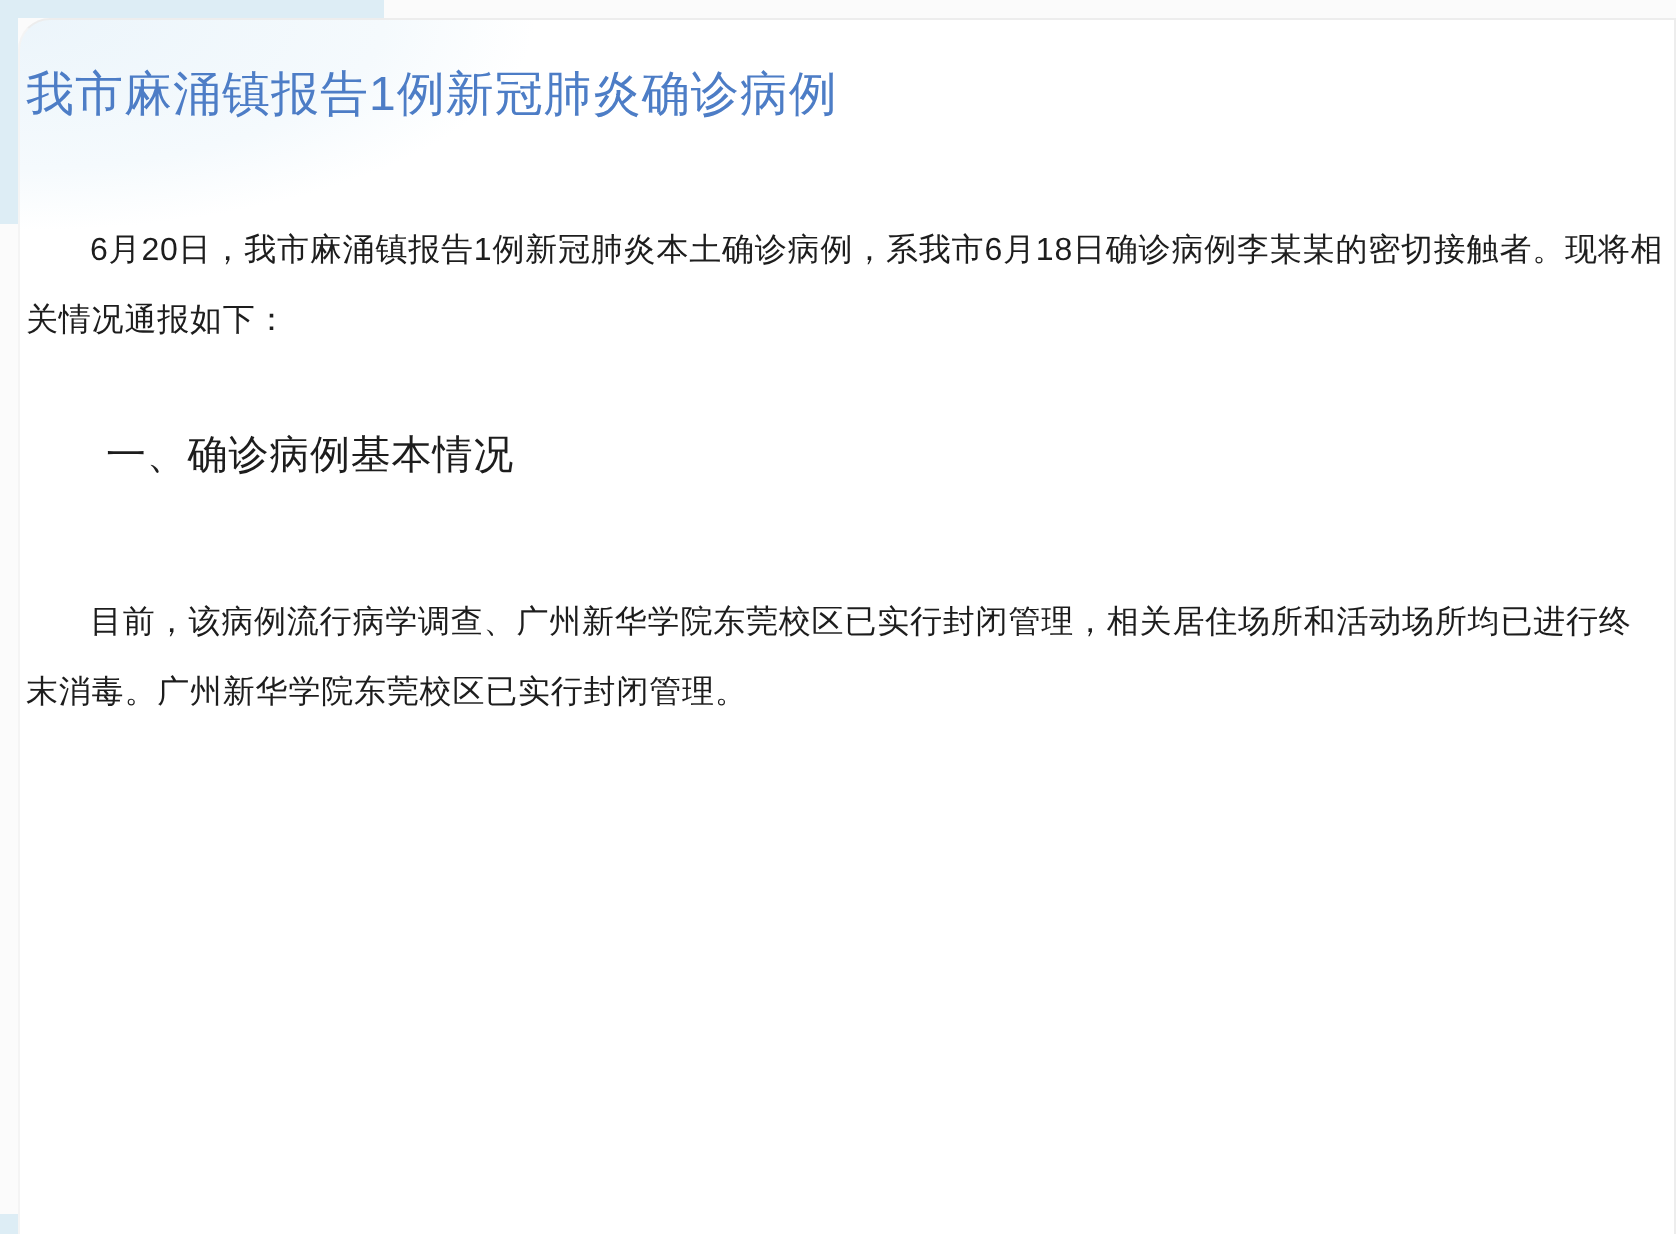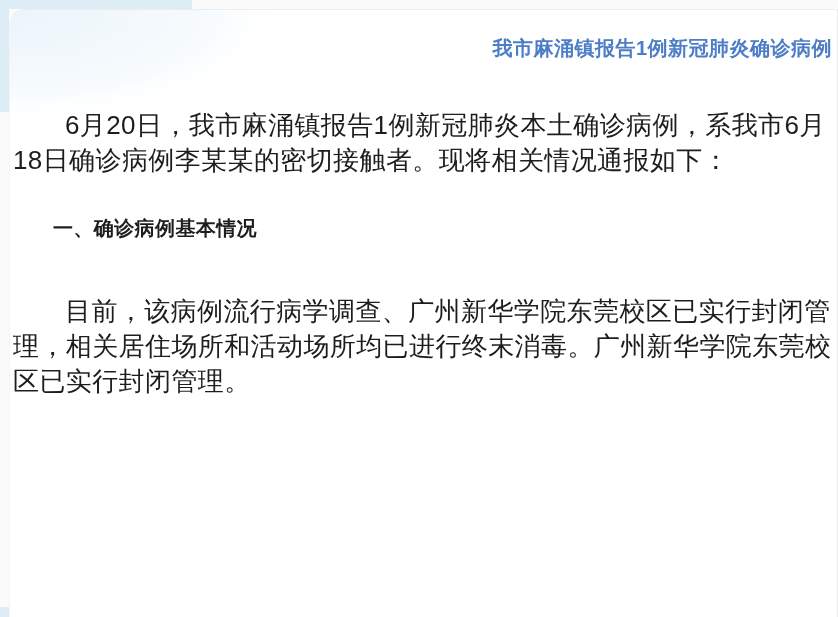--- a/index.html
+++ b/index.html
@@ -48,42 +48,42 @@
     border-top-left-radius: 16px;
     box-sizing: border-box;
   }
   .article {
     position: relative;
     padding: 0 5px 0 3px;
     color: #1d1d1d;
   }
   .article-title {
     margin: 26px 0 0 0;
-    text-align: right;
+    text-align: left;
     color: #4d7dc6;
-    font-size: 20px;
+    font-size: 24px;
     line-height: 24px;
-    font-weight: bold;
+    font-weight: normal;
     letter-spacing: 0.5px;
   }
   .para {
     margin: 0;
-    font-size: 26px;
+    font-size: 16px;
     line-height: 35px;
     letter-spacing: 0.4px;
     text-indent: 2em;
     text-align: left;
     word-break: break-all;
   }
   .para-intro   { margin-top: 48px; }
   .section-heading {
     margin: 33px 0 0 0;
     font-size: 20px;
     line-height: 35px;
-    font-weight: bold;
+    font-weight: normal;
     text-indent: 2em;
     letter-spacing: 0.4px;
   }
   .para-case    { margin-top: 42px; }
   .para-status  { margin-top: 48px; }
 </style>
 </head>
 <body>
 
 <div class="bg-top-strip"></div>

